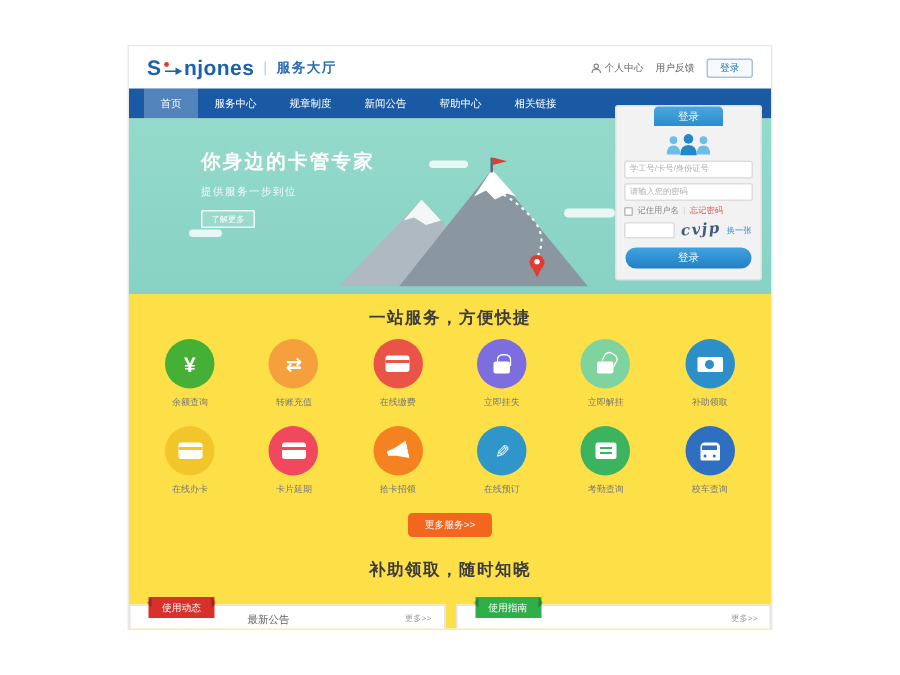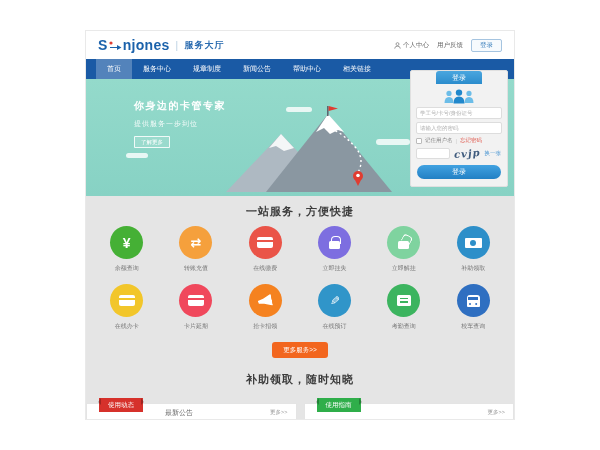--- a/index.html
+++ b/index.html
@@ -23,21 +23,21 @@
     padding:1px 8px; background:#f6fafd; cursor:pointer; }
 
   
   .nav { height:20px; background:#1a5aa5; display:flex; align-items:stretch; padding-left:10px; }
   .nav-item { color:#fff; font-size:7px; padding:0 11px; display:flex; align-items:center; cursor:pointer; }
   .nav-item.active { background:rgba(255,255,255,.25); }
 
   
   .banner { position:relative; height:117px; background:linear-gradient(#94dacb,#87d2c4); }
   .hero { position:absolute; left:48px; top:20px; }
-  .hero-title { color:#fff; font-size:10px; font-weight:bold; letter-spacing:1.5px; }
+  .hero-title { color:#fff; font-size:13px; font-weight:bold; letter-spacing:1.5px; }
   .hero-sub { color:rgba(255,255,255,.9); font-size:7px; margin-top:6px; letter-spacing:1px; }
   .hero-cta { display:inline-block; margin-top:7px; font-size:5.5px; color:#fff;
     border:1px solid rgba(255,255,255,.85); background:rgba(255,255,255,.12);
     padding:1.5px 6px; border-radius:1px; cursor:pointer; }
   .mountains { position:absolute; left:120px; bottom:0; }
   .cloud { position:absolute; background:rgba(255,255,255,.8); border-radius:6px; }
 
   
   .login { position:absolute; top:-9px; right:6px; width:98px; background:#f2f2f2;
     border:1px solid #e0e0e0; border-radius:2px; padding-bottom:7px; }
@@ -57,21 +57,21 @@
   .cap-inp { width:34px; height:11px; background:#fff; border:1px solid #ddd; border-radius:2px;
     font-size:5.5px; padding:0 2px; outline:none; }
   .cap-word { font-family:"DejaVu Serif",serif; font-style:italic; font-weight:bold;
     font-size:10px; color:#3f5b7d; letter-spacing:1px; transform:rotate(-4deg); cursor:pointer; }
   .cap-refresh { font-size:5.5px; color:#3d8fd0; cursor:pointer; }
   .login-btn { display:block; width:84px; height:14px; margin:6px auto 0; border:none;
     border-radius:7px; background:linear-gradient(#41a2e1,#2280c4); color:#fff;
     font-size:7px; cursor:pointer; }
 
   
-  .lower { background:#e5e5e5; padding-top:8px; min-height:225px; }
+  .lower { background:#fde047; padding-top:8px; min-height:225px; }
   .sec-title { text-align:center; font-size:11px; color:#3c3c3c; font-weight:600; letter-spacing:1px; }
   .svc-grid { display:flex; flex-wrap:wrap; margin-top:7px; padding:0 6px; }
   .svc-item { width:16.66%; display:flex; flex-direction:column; align-items:center;
     margin-bottom:11px; cursor:pointer; }
   .svc-circle { width:33px; height:33px; border-radius:50%; display:flex;
     align-items:center; justify-content:center; }
   .svc-label { font-size:6px; color:#777; margin-top:5px; }
   .more-btn { display:block; margin:0 auto; border:none; background:#f2661e; color:#fff;
     font-size:6.5px; padding:3.5px 11px; border-radius:3px; cursor:pointer; }
 

